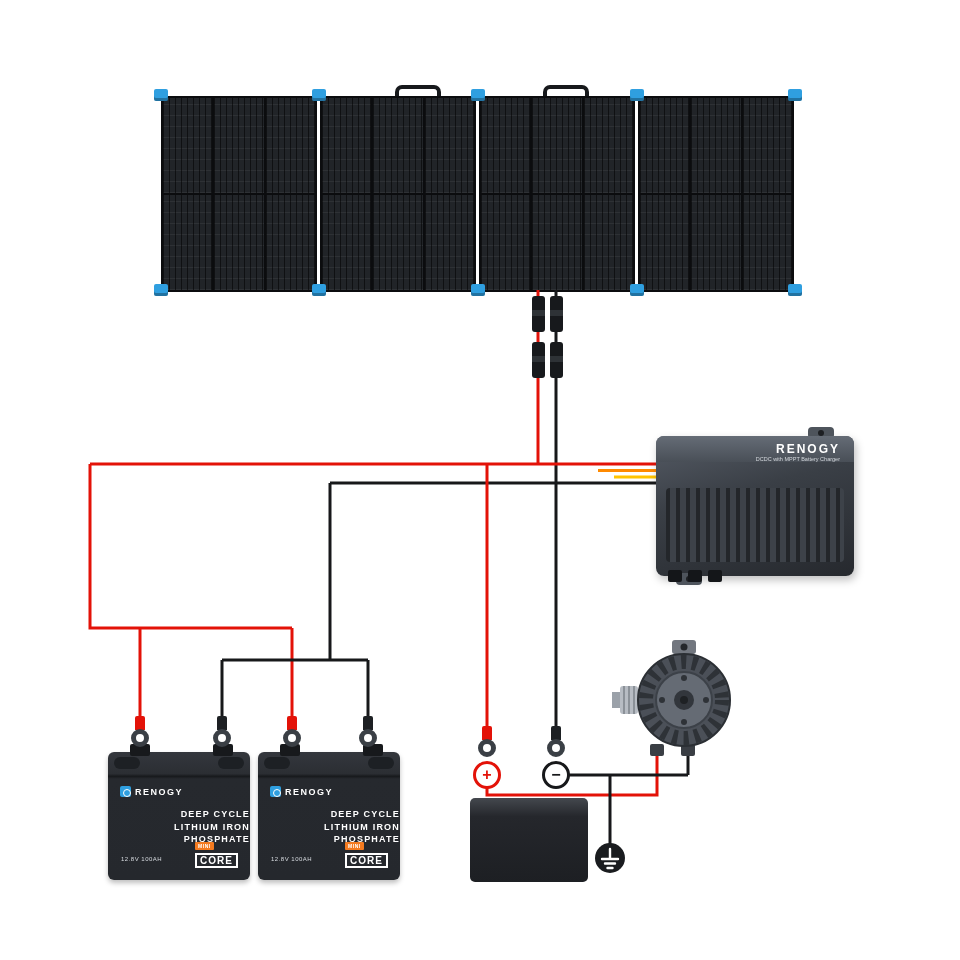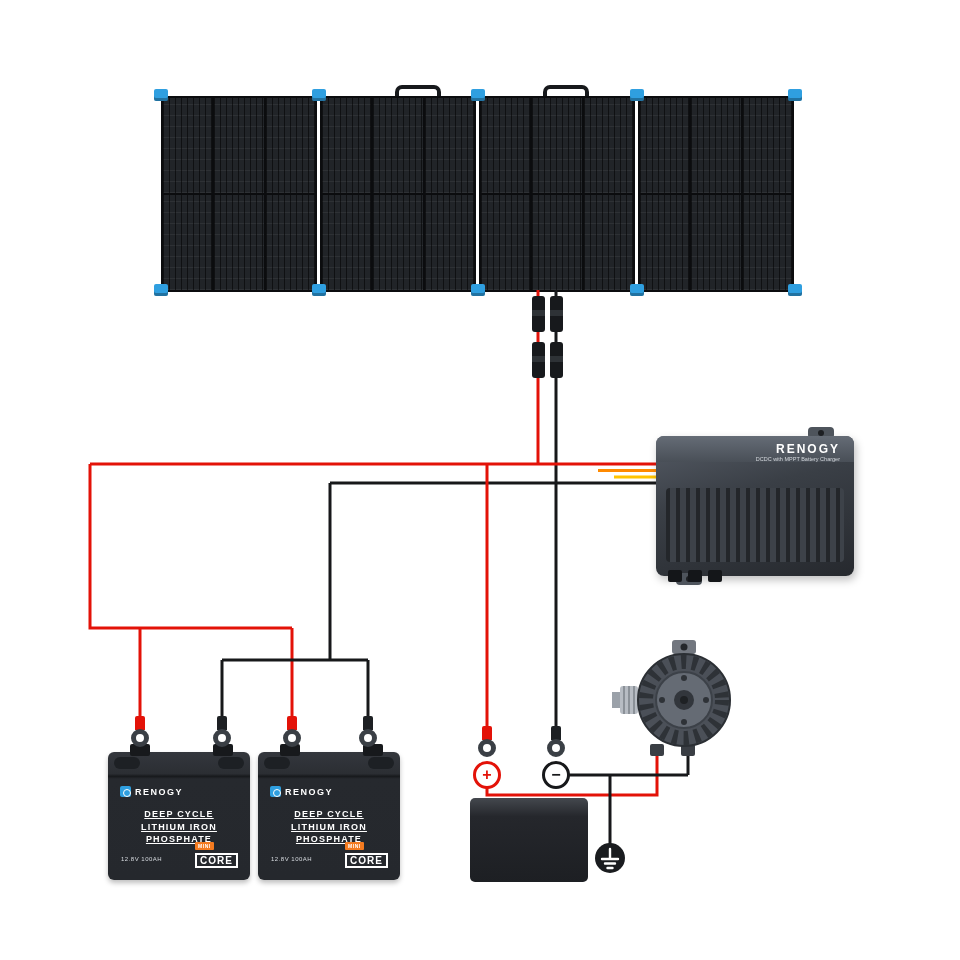--- a/index.html
+++ b/index.html
@@ -48,22 +48,22 @@
   
   .batt{position:absolute;top:752px;width:142px;height:128px;border-radius:6px;
         background:linear-gradient(180deg,#34373d 0%,#2b2e33 17%,#17191c 19%,#26292e 21%,#25282d 100%);
         box-shadow:0 3px 5px rgba(0,0,0,.25);}
   .grip{position:absolute;top:5px;width:26px;height:12px;border-radius:6px;background:#1d2024;}
   .post{position:absolute;top:-8px;width:20px;height:12px;background:#17191c;border-radius:2px;}
   .brand{position:absolute;top:34px;left:12px;display:flex;align-items:center;gap:4px;}
   .brand-icon{width:11px;height:11px;border-radius:2px;background:var(--accent-blue,#2f9fe0);position:relative;}
   .brand-icon::after{content:'';position:absolute;left:2.5px;top:2.5px;width:6px;height:6px;border:1.5px solid #fff;border-radius:50%;}
   .brand-text{color:#fff;font-weight:bold;font-size:9px;letter-spacing:1.5px;}
-  .batt-title{position:absolute;top:56px;left:0;right:0;text-align:center;color:#fff;font-weight:bold;
-              font-size:9px;letter-spacing:1.2px;line-height:1.4;text-decoration:underline;}
+  .batt-title{position:absolute;top:56px;left:0;right:0;text-align:right;color:#fff;font-weight:bold;
+              font-size:9px;letter-spacing:1.2px;line-height:1.4;}
   .batt-spec{position:absolute;left:13px;bottom:18px;color:#d7dbe0;font-size:6px;letter-spacing:.5px;}
   .badge-wrap{position:absolute;right:12px;bottom:12px;text-align:left;}
   .badge-mini{display:inline-block;background:var(--badge-orange,#f47b20);color:#fff;font-size:5px;font-weight:bold;
               padding:1px 3px;letter-spacing:.5px;border-radius:1px;}
   .badge-core{border:2px solid #fff;color:#fff;font-size:10px;font-weight:bold;padding:0 3px;letter-spacing:1px;margin-top:1px;}
 
   
   .starter{position:absolute;left:470px;top:798px;width:118px;height:84px;border-radius:5px;
            background:linear-gradient(180deg,#44484e,#25272c 22%,#1d1f23);}
 

